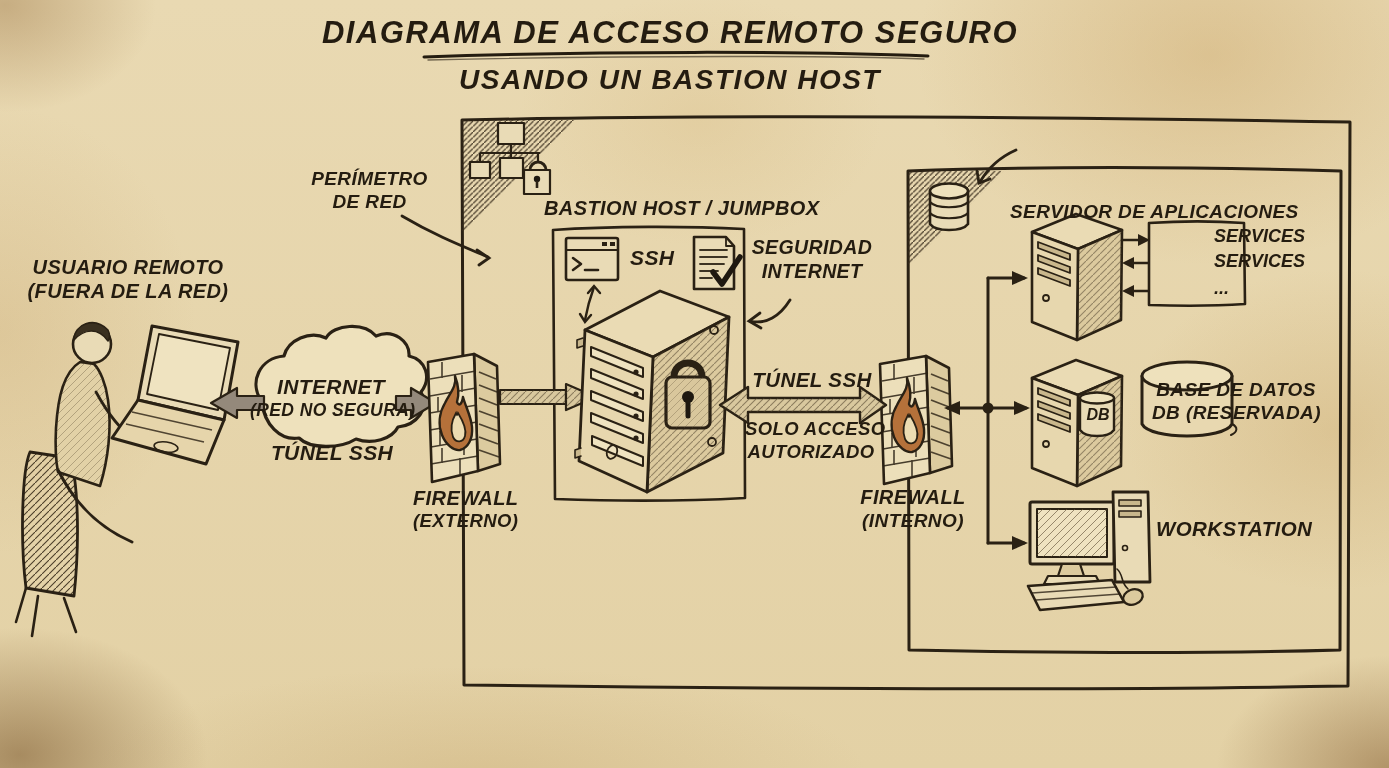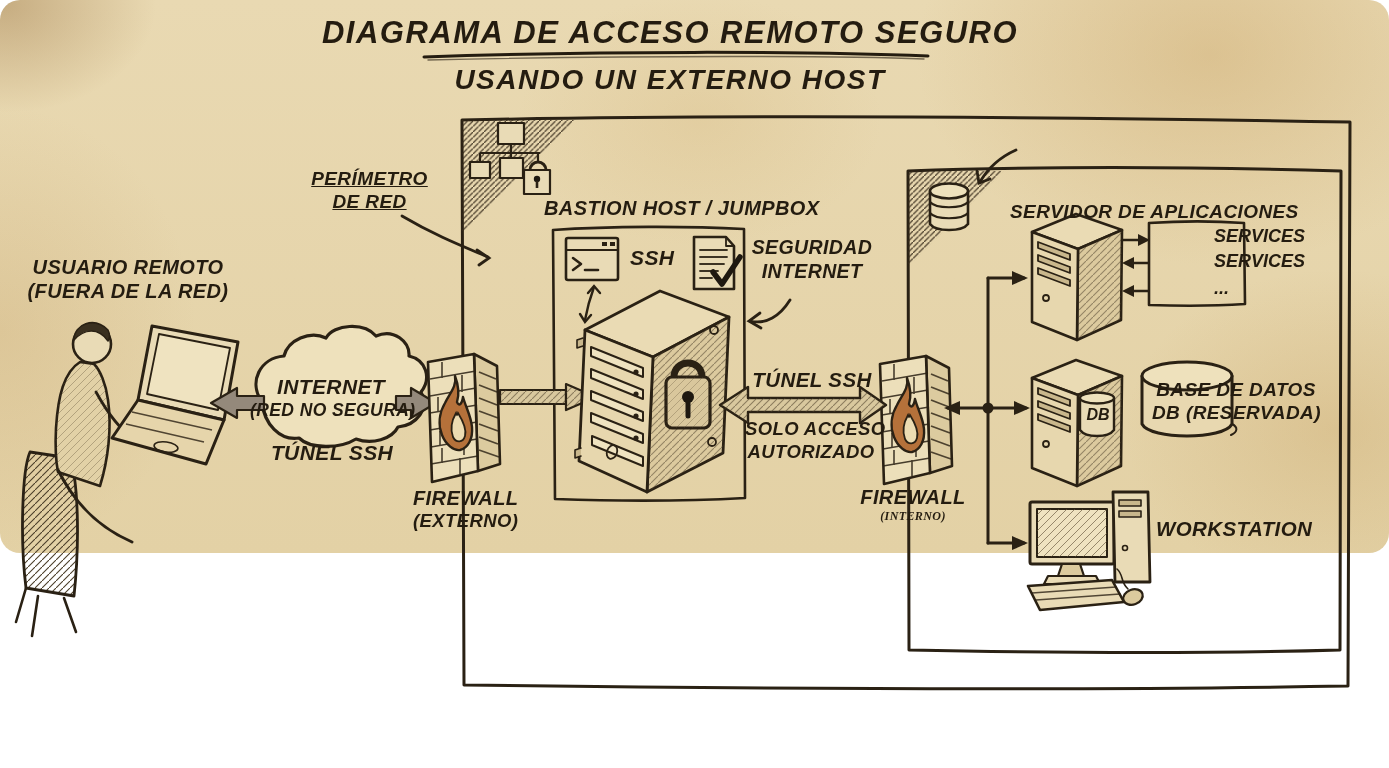--- a/index.html
+++ b/index.html
@@ -1,54 +1,53 @@
 <!DOCTYPE html>
 <html><head>
 <meta charset="utf-8">
 <style>
   html,body{margin:0;padding:0;}
   body{width:1389px;height:768px;overflow:hidden;}
   #canvas{
-    position:relative;width:1389px;height:553px;
+    position:relative;width:1389px;height:768px;
     background:
       radial-gradient(420px 300px at 1210px 55px, rgba(198,158,94,.38), rgba(198,158,94,0) 70%),
       radial-gradient(300px 230px at 1335px 430px, rgba(193,153,88,.28), rgba(193,153,88,0) 70%),
       radial-gradient(250px 170px at 20px 755px, rgba(118,82,40,.55), rgba(118,82,40,0) 75%),
       radial-gradient(210px 150px at 5px 5px,   rgba(148,108,58,.40), rgba(148,108,58,0) 72%),
       radial-gradient(280px 320px at 0px 330px,  rgba(188,148,88,.22), rgba(188,148,88,0) 70%),
       radial-gradient(520px 150px at 480px 778px, rgba(183,146,86,.25), rgba(183,146,86,0) 75%),
       radial-gradient(230px 150px at 1389px 768px, rgba(128,88,44,.5), rgba(128,88,44,0) 75%),
       radial-gradient(260px 180px at 700px 120px, rgba(210,178,118,.25), rgba(210,178,118,0) 70%),
       linear-gradient(#e9d9b2, #e3d1a5);
     font-family:"Liberation Sans", sans-serif;
-    border-radius:20px;
   }
   svg.draw{position:absolute;left:0;top:0;}
   .lbl{
     position:absolute;color:#241c10;
     font-style:italic;font-weight:700;letter-spacing:.4px;line-height:1.22;
     text-align:center;
   }
   .lbl span{display:block;white-space:nowrap;}
   .t1{left:300px;top:14px;width:740px;font-size:31px;letter-spacing:1.5px;}
   .t2{left:300px;top:63px;width:740px;font-size:28px;letter-spacing:1.5px;}
-  .perimetro{left:302px;top:167px;width:135px;font-size:19px;text-decoration:underline;}
+  .perimetro{left:302px;top:167px;width:135px;font-size:19px;}
   .usuario{left:22px;top:255px;width:212px;font-size:20px;}
   .internet{left:250px;top:374px;width:162px;font-size:21px;}
   .internet .sub{font-size:17.5px;}
   .tunel-left{left:262px;top:440px;width:140px;font-size:21px;}
   .fw-ext{left:413px;top:486px;width:105px;font-size:20px;}
   .fw-ext .sub{font-size:18.5px;}
   .bastion-title{left:544px;top:196px;width:240px;font-size:20px;}
   .ssh{left:630px;top:245px;font-size:21px;}
   .seguridad{left:748px;top:236px;width:128px;font-size:19.5px;}
   .tunel-right{left:748px;top:367px;width:128px;font-size:20.5px;}
   .solo{left:745px;top:418px;width:132px;font-size:18.5px;}
   .fw-int{left:860px;top:485px;width:106px;font-size:20px;}
-  .fw-int .sub{font-size:12px;font-family:Liberation Serif, serif;}
+  .fw-int .sub{font-size:19px;}
   .red-interna{left:1018px;top:138px;width:248px;font-size:20.5px;}
   .servidor{left:1010px;top:200px;width:256px;font-size:19px;}
   .svc{position:absolute;left:1214px;width:90px;color:#241c10;font-style:italic;font-weight:700;font-size:18px;text-align:left;white-space:nowrap;}
   .svc1{top:226px;} .svc2{top:251px;} .svc3{top:278px;}
   .base-datos{left:1152px;top:378px;width:168px;font-size:19px;}
   .db-mini{left:1083px;top:405px;width:30px;font-size:16px;letter-spacing:0;}
   .workstation{left:1156px;top:516px;width:150px;font-size:20.5px;text-align:left;}
 </style>
 </head>
 <body>
@@ -315,21 +314,21 @@
     <g stroke="#241c10" fill="none" stroke-linecap="round">
       <path d="M424,57 C600,51 800,51 928,56" stroke-width="3"></path>
       <path d="M428,60 C650,55 850,56 924,59" stroke-width="1.4" opacity=".6"></path>
     </g>
   </svg>
 
   <div class="lbl t1">
     <span>DIAGRAMA DE ACCESO REMOTO SEGURO</span>
   </div>
   <div class="lbl t2">
-    <span>USANDO UN EXTERNO HOST</span>
+    <span>USANDO UN BASTION HOST</span>
   </div>
 
   <div class="lbl perimetro">
     <span>PERÍMETRO</span>
     <span>DE RED</span>
   </div>
 
   <div class="lbl usuario">
     <span>USUARIO REMOTO</span>
     <span>(FUERA DE LA RED)</span>

